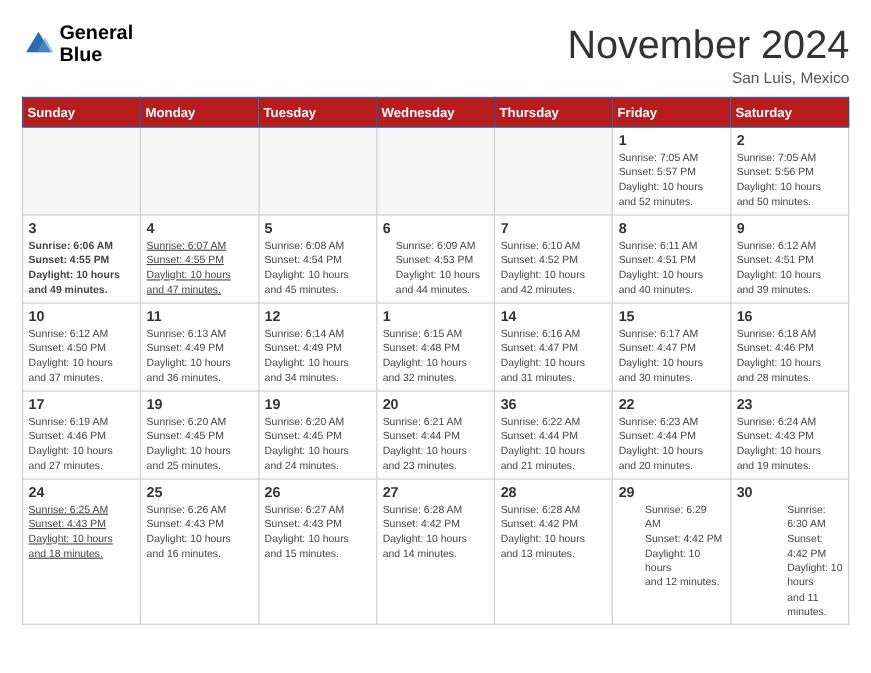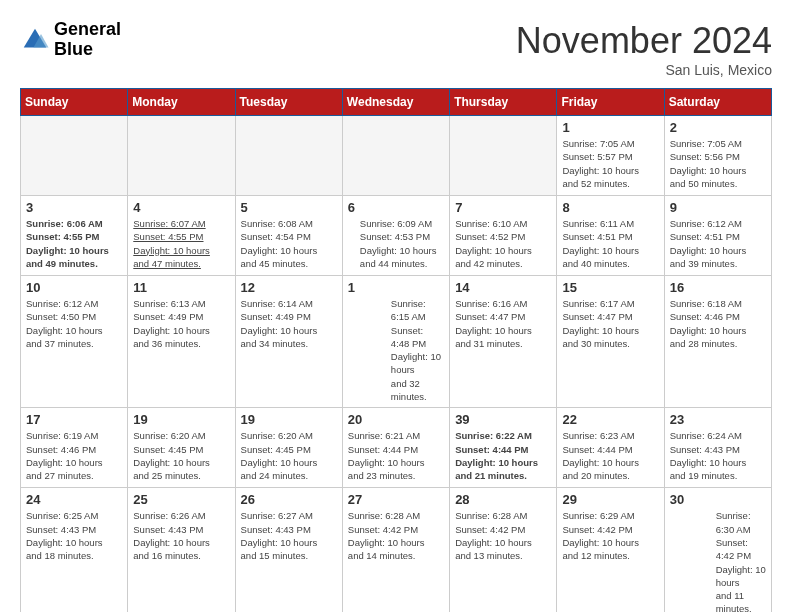--- a/index.html
+++ b/index.html
@@ -204,21 +204,21 @@
         </td>
         <td>
           <span class="day-num">12</span>
           <div class="day-info" style="white-space: pre-line;">Sunrise: 6:14 AM
 Sunset: 4:49 PM
 Daylight: 10 hours
 and 34 minutes.</div>
         </td>
         <td>
           <span class="day-num">1</span>
-          <div class="day-info" style="white-space: pre-line; margin-left: 43px;">Sunrise: 6:15 AM
+          <div class="day-info" style="white-space: pre-line;">Sunrise: 6:15 AM
 Sunset: 4:48 PM
 Daylight: 10 hours
 and 32 minutes.</div>
         </td>
         <td>
           <span class="day-num">14</span>
           <div class="day-info" style="white-space: pre-line;">Sunrise: 6:16 AM
 Sunset: 4:47 PM
 Daylight: 10 hours
 and 31 minutes.</div>
@@ -261,22 +261,22 @@
 and 24 minutes.</div>
         </td>
         <td>
           <span class="day-num">20</span>
           <div class="day-info" style="white-space: pre-line;">Sunrise: 6:21 AM
 Sunset: 4:44 PM
 Daylight: 10 hours
 and 23 minutes.</div>
         </td>
         <td>
-          <span class="day-num">39</span>
-          <div class="day-info" style="white-space: pre-line; font-weight: bold;">Sunrise: 6:22 AM
+          <span class="day-num">36</span>
+          <div class="day-info" style="white-space: pre-line;">Sunrise: 6:22 AM
 Sunset: 4:44 PM
 Daylight: 10 hours
 and 21 minutes.</div>
         </td>
         <td>
           <span class="day-num">22</span>
           <div class="day-info" style="white-space: pre-line;">Sunrise: 6:23 AM
 Sunset: 4:44 PM
 Daylight: 10 hours
 and 20 minutes.</div>
@@ -285,21 +285,21 @@
           <span class="day-num">23</span>
           <div class="day-info" style="white-space: pre-line;">Sunrise: 6:24 AM
 Sunset: 4:43 PM
 Daylight: 10 hours
 and 19 minutes.</div>
         </td>
       </tr>
       <tr>
         <td>
           <span class="day-num">24</span>
-          <div class="day-info" style="white-space: pre-line;">Sunrise: 6:25 AM
+          <div class="day-info" style="white-space: pre-line; text-decoration: underline;">Sunrise: 6:25 AM
 Sunset: 4:43 PM
 Daylight: 10 hours
 and 18 minutes.</div>
         </td>
         <td>
           <span class="day-num">25</span>
           <div class="day-info" style="white-space: pre-line;">Sunrise: 6:26 AM
 Sunset: 4:43 PM
 Daylight: 10 hours
 and 16 minutes.</div>
@@ -320,21 +320,21 @@
         </td>
         <td>
           <span class="day-num">28</span>
           <div class="day-info" style="white-space: pre-line;">Sunrise: 6:28 AM
 Sunset: 4:42 PM
 Daylight: 10 hours
 and 13 minutes.</div>
         </td>
         <td>
           <span class="day-num">29</span>
-          <div class="day-info" style="white-space: pre-line;">Sunrise: 6:29 AM
+          <div class="day-info" style="white-space: pre-line; margin-left: 24px;">Sunrise: 6:29 AM
 Sunset: 4:42 PM
 Daylight: 10 hours
 and 12 minutes.</div>
         </td>
         <td>
           <span class="day-num">30</span>
           <div class="day-info" style="white-space: pre-line; margin-left: 46px;">Sunrise: 6:30 AM
 Sunset: 4:42 PM
 Daylight: 10 hours
 and 11 minutes.</div>

